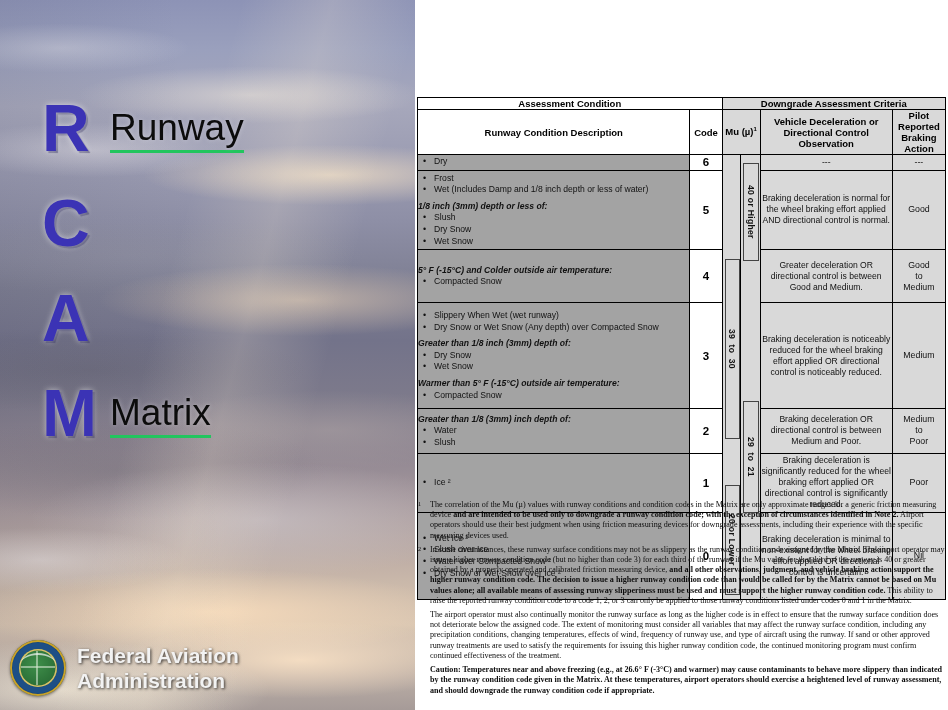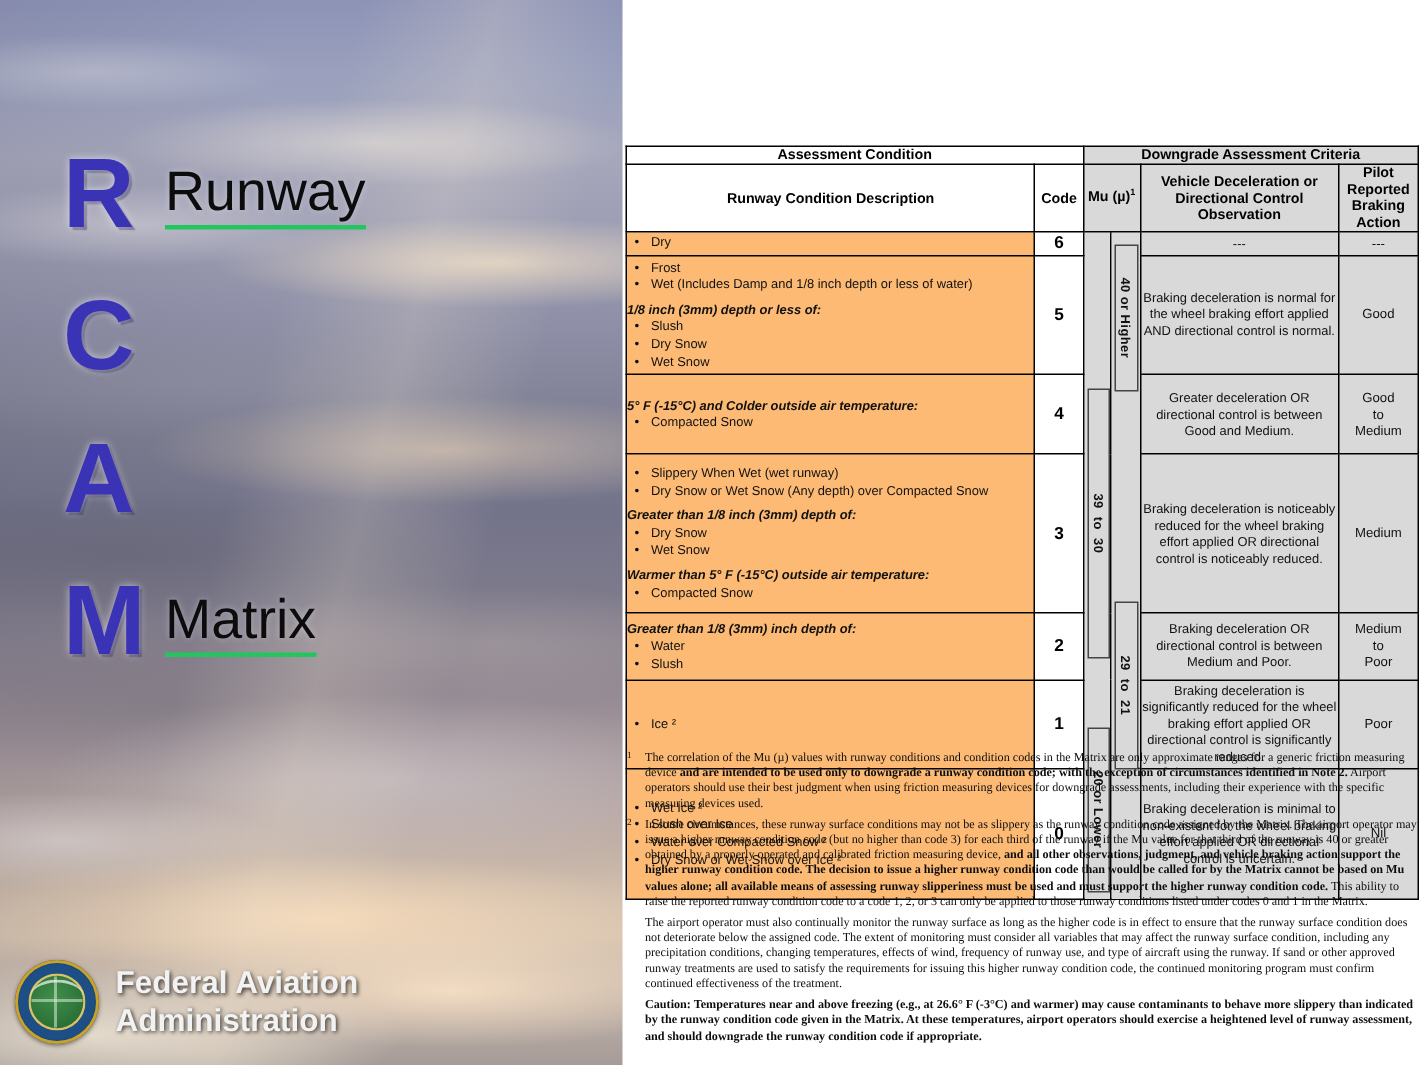--- a/index.html
+++ b/index.html
@@ -83,21 +83,21 @@
 
   
   .tablewrap{position:absolute;left:417px;top:2px;width:529px;}
   table.rcam{border-collapse:collapse;width:529px;table-layout:fixed;
     font-family:"Liberation Sans",sans-serif;}
   table.rcam td, table.rcam th{
     border:1.6px solid #000;vertical-align:middle;padding:0;
   }
   .hdr{background:#d9d9d9;text-align:center;font-weight:bold;font-size:9.5px;color:#000;padding:3px 2px;}
   .hdr-white{background:#ffffff;text-align:center;font-weight:bold;font-size:9.5px;color:#000;padding:4px 2px;}
-  .desc-cell{background:#fdba74;font-size:8.6px;color:#111;padding:3px 5px 4px 5px;line-height:11.6px;}
+  .desc-cell{background:#a3a3a3;font-size:8.6px;color:#111;padding:3px 5px 4px 5px;line-height:11.6px;}
   .desc-cell ul{margin:0;padding-left:16px;list-style:none;}
   .desc-cell li{position:relative;margin:0;padding:0;}
   .desc-cell li:before{content:"•";position:absolute;left:-11px;top:0;font-size:9px;}
   .ital{font-style:italic;font-weight:bold;font-size:8.6px;display:block;margin:0;}
   .gap{height:5px;}
   .code-cell{background:#ffffff;text-align:center;font-weight:bold;font-size:11.5px;color:#000;}
   .obs-cell{background:#d9d9d9;text-align:center;font-size:8.6px;line-height:11px;color:#111;padding:3px 4px;}
   .pilot-cell{background:#d9d9d9;text-align:center;font-size:8.8px;line-height:11px;color:#111;padding:3px 2px;}
 
   

